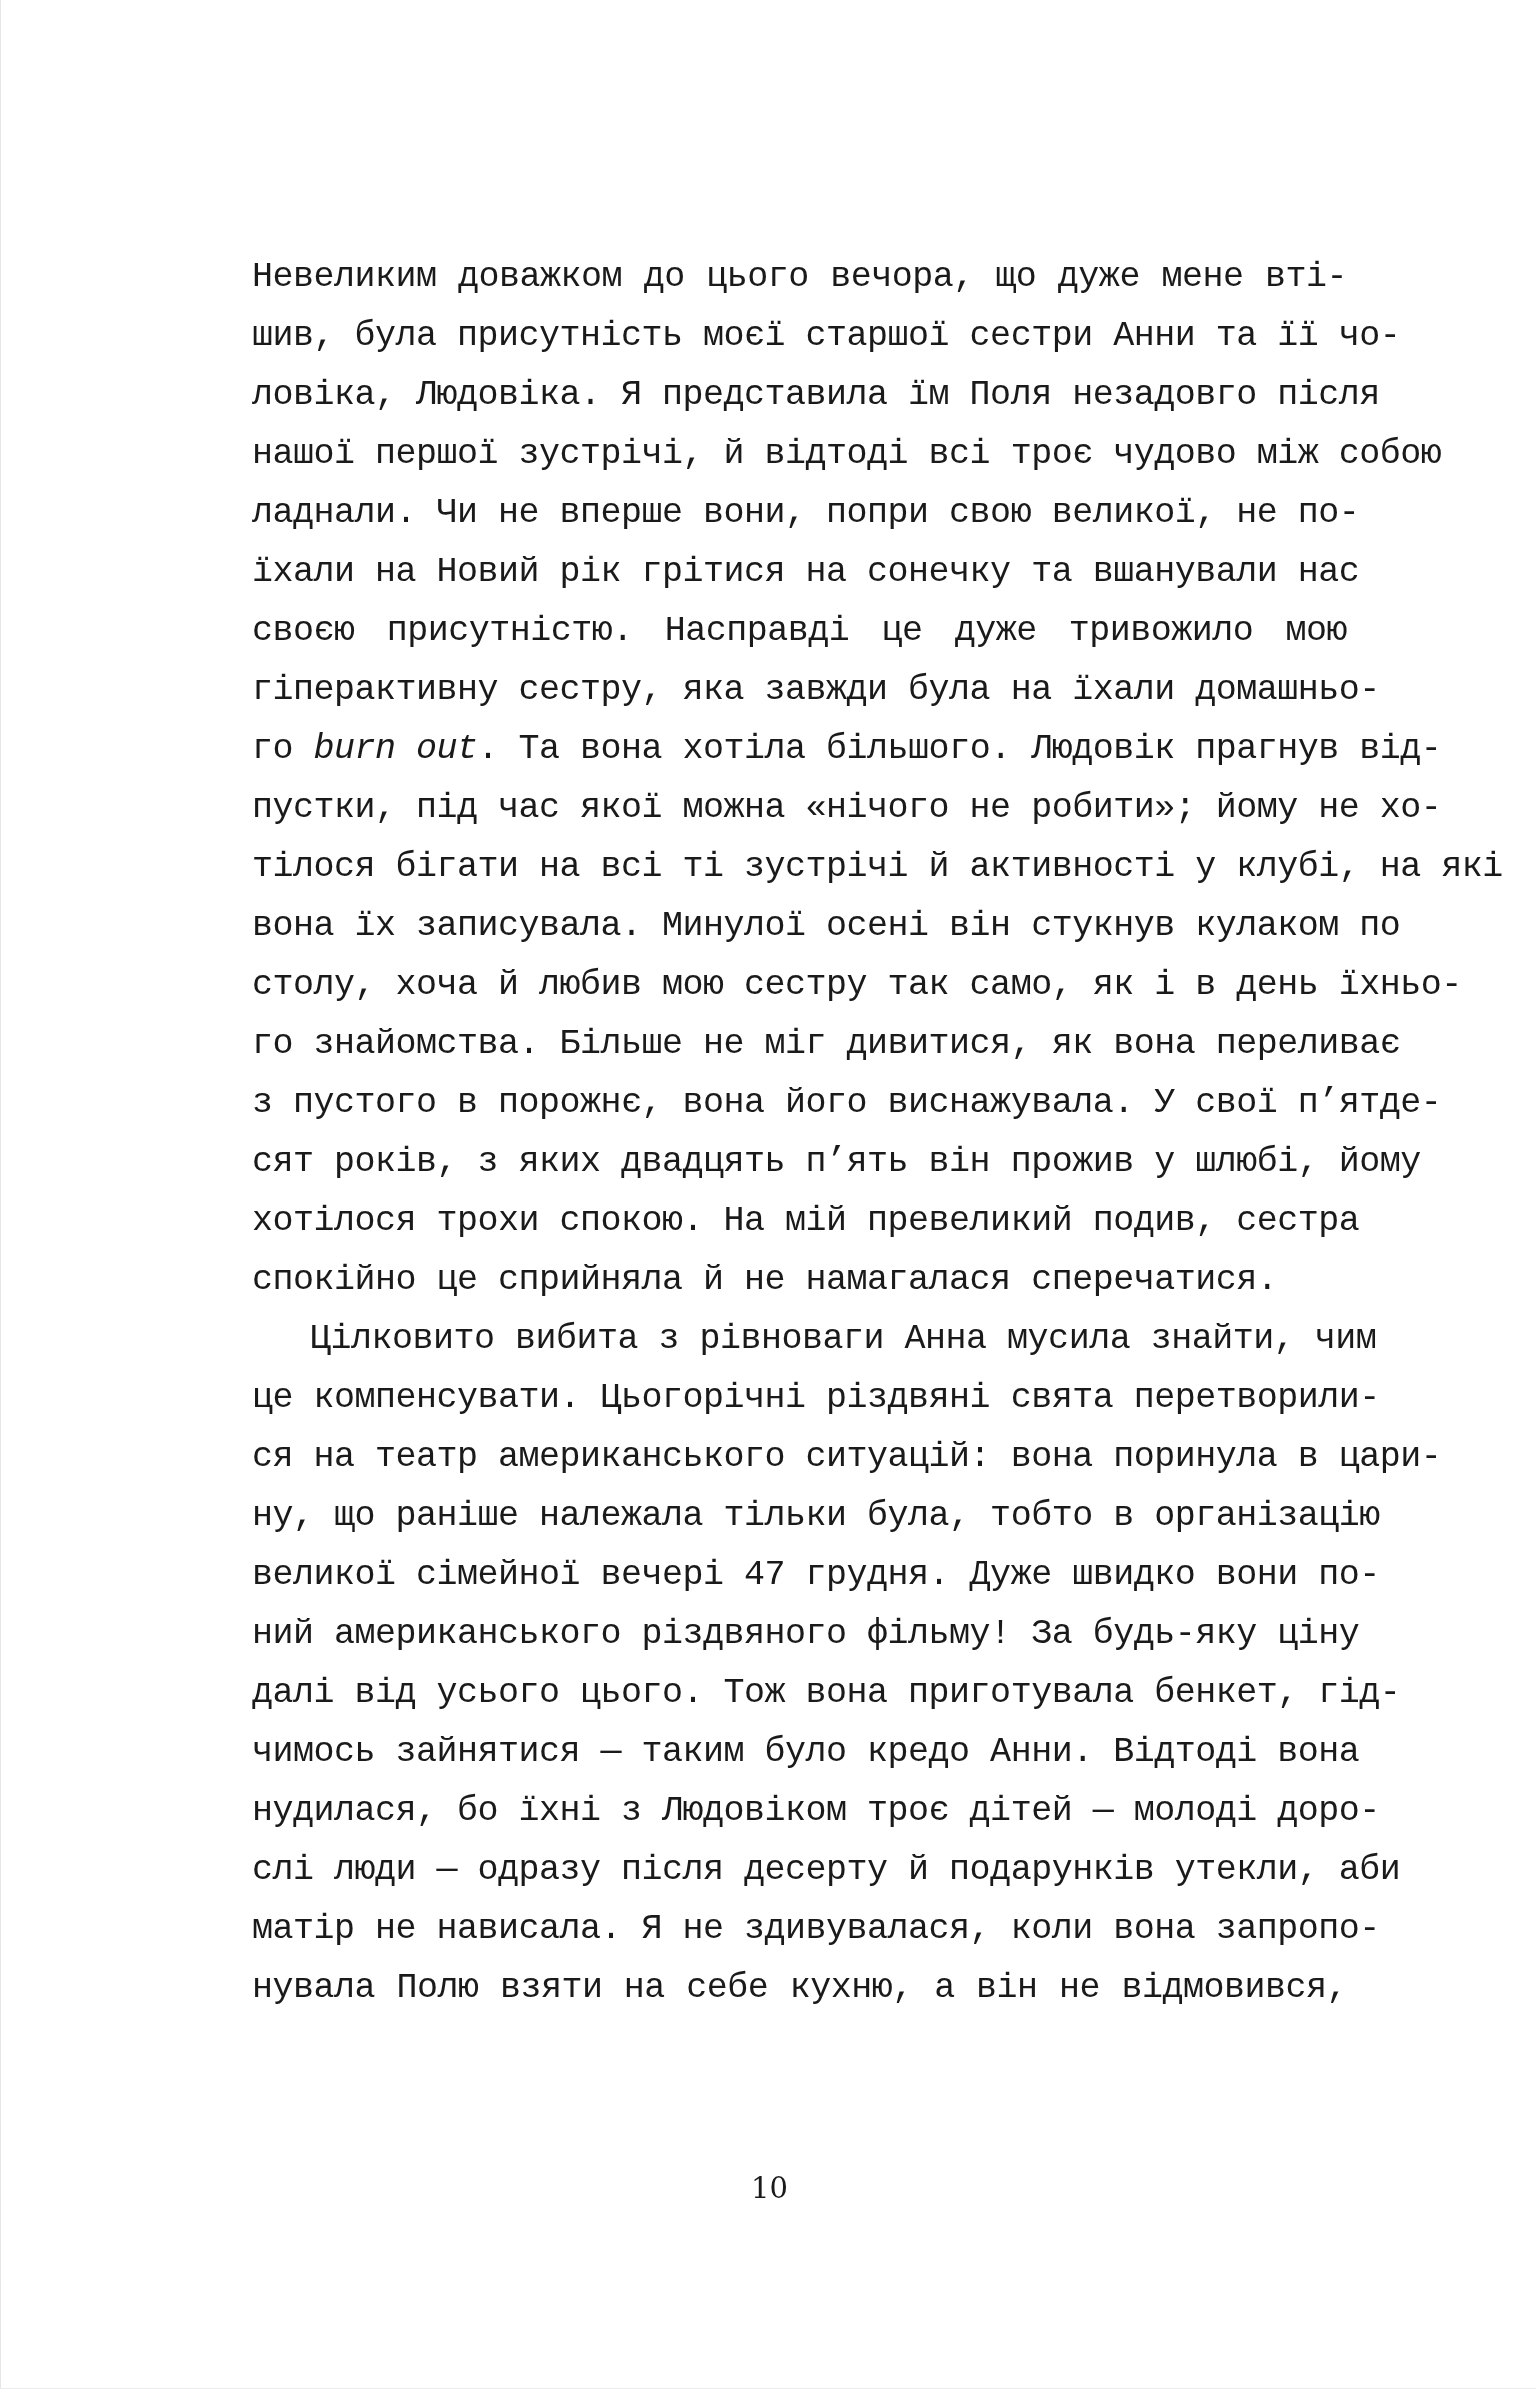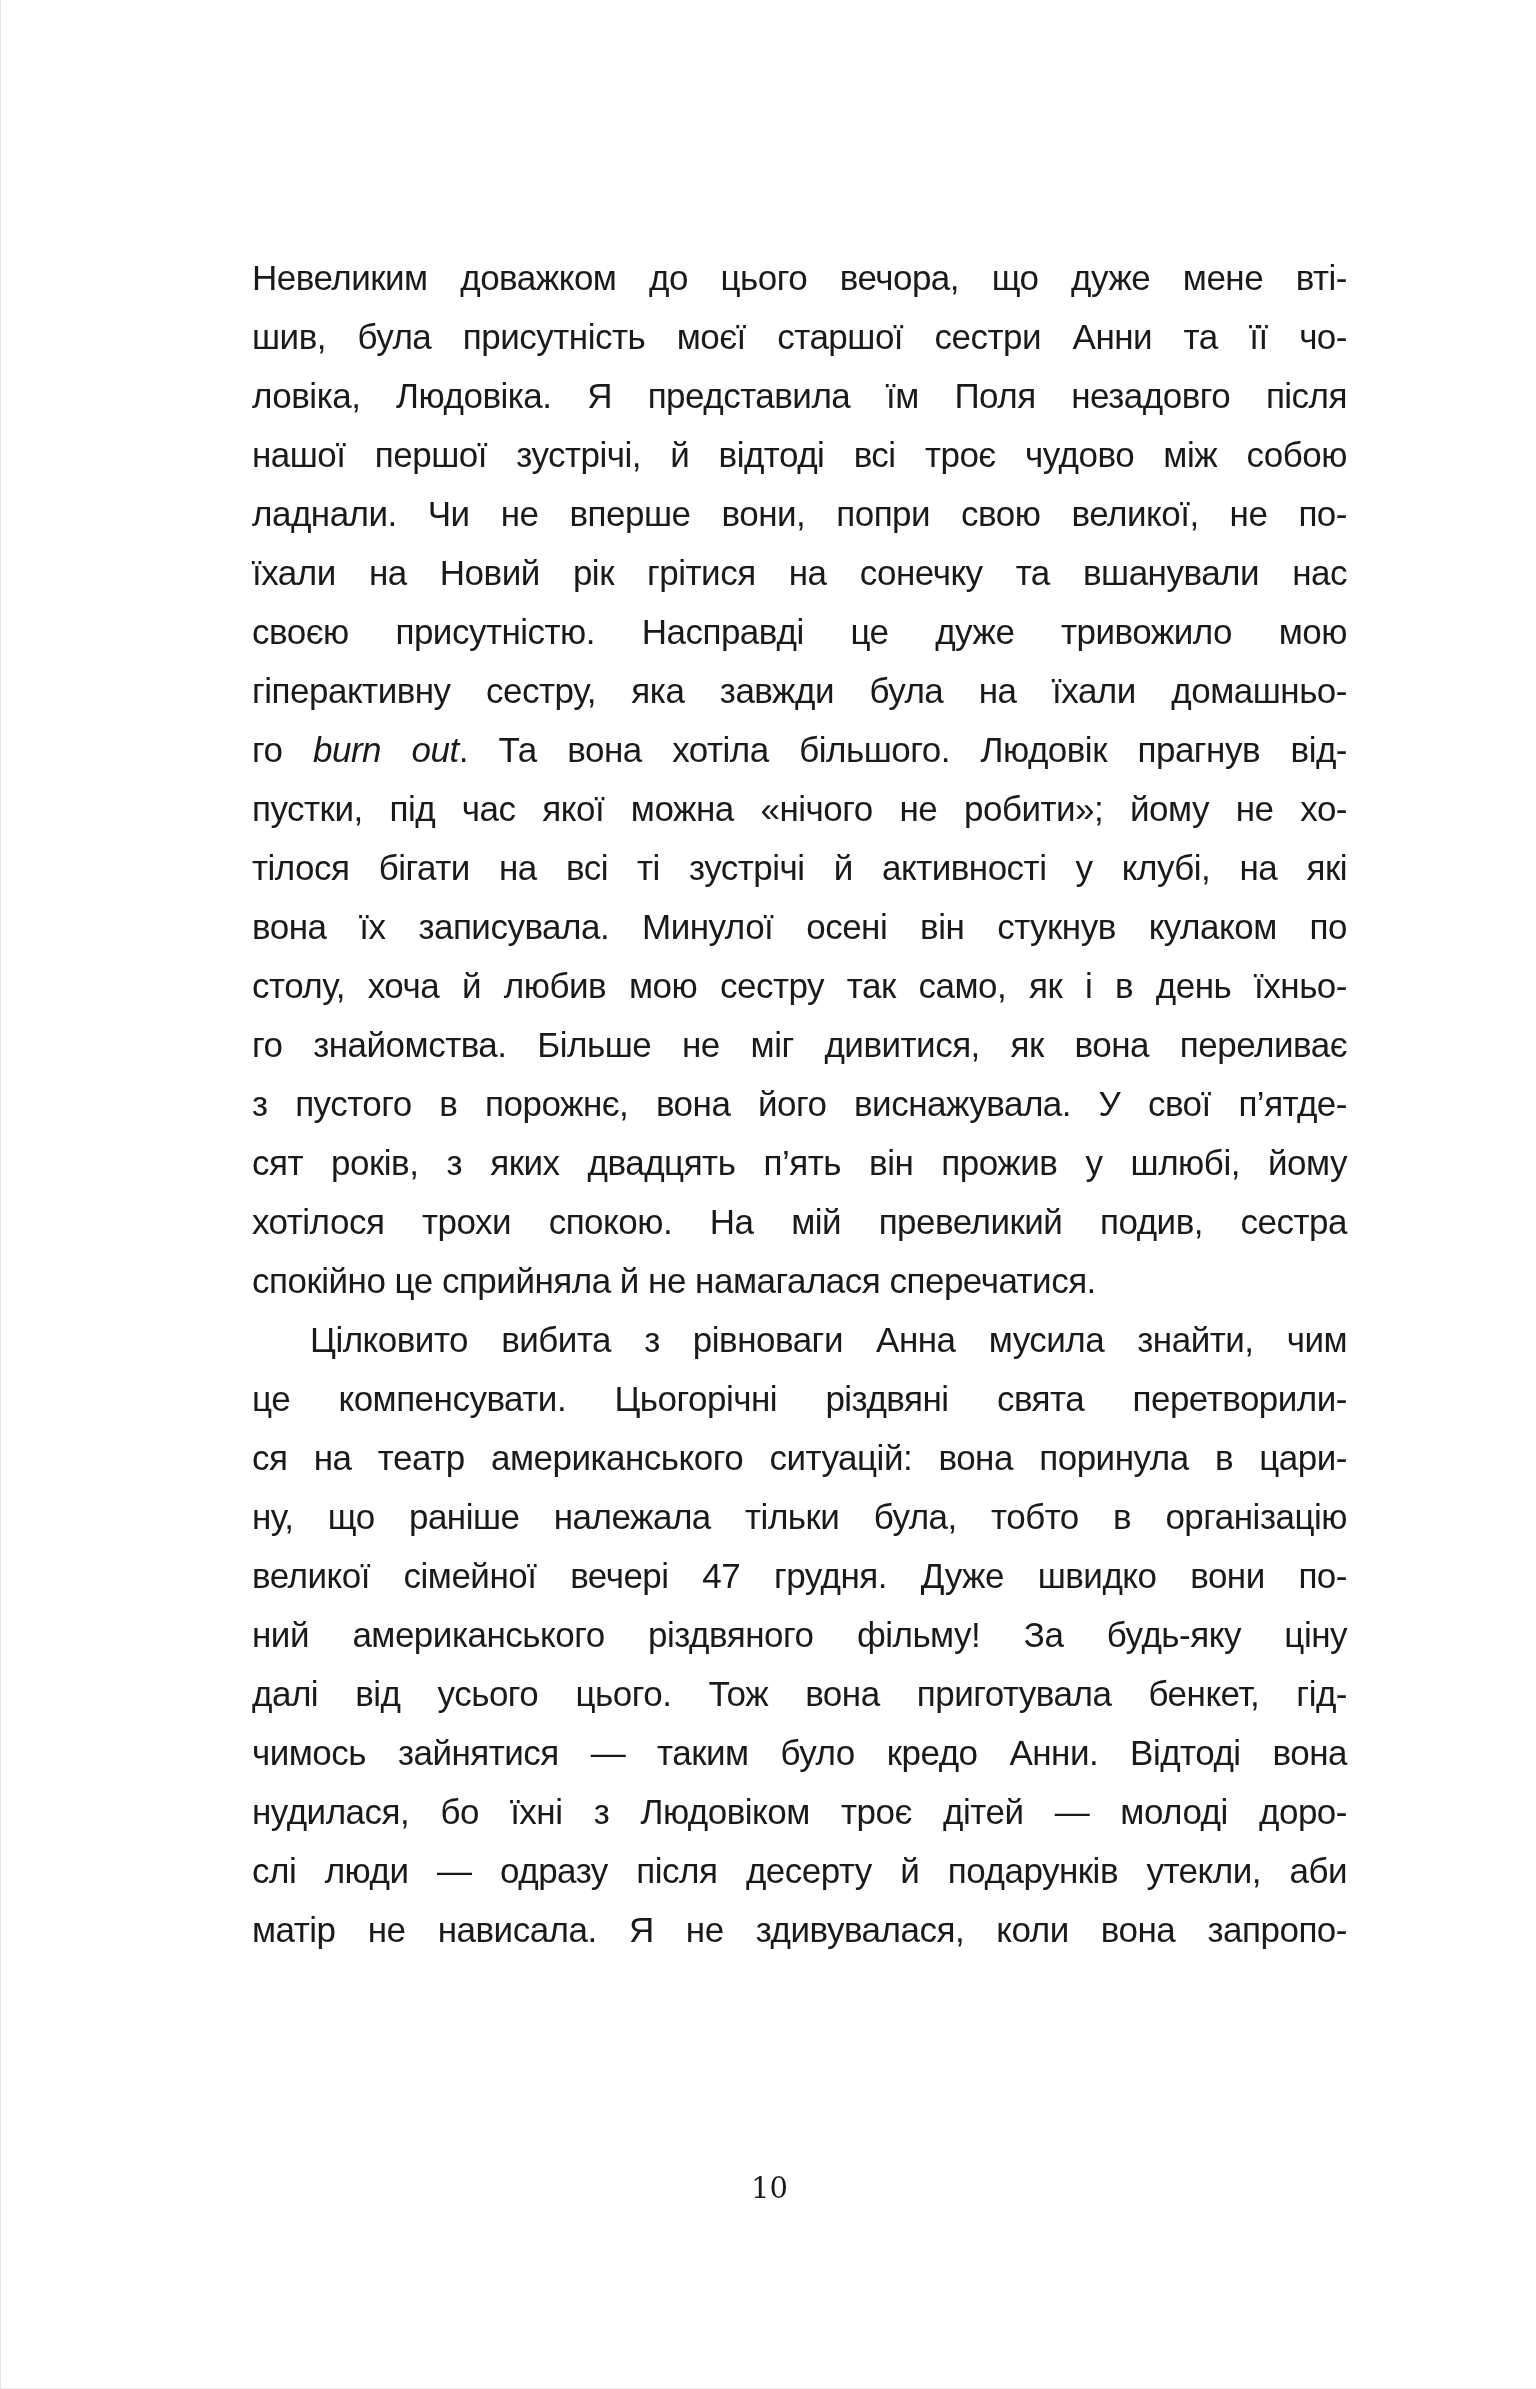--- a/index.html
+++ b/index.html
@@ -21,21 +21,21 @@
     border-left: 0.8px solid #e6e6e6;
     border-right: 0.8px solid #ececec;
     border-bottom: 0.8px solid #ececec;
     background: #ffffff;
   }
   .text-block {
     position: absolute;
     left: 251px;
     top: 248px;
     width: 1095px;
-    font-family: Liberation Sans, sans-serif;
+    font-family: Liberation Mono, monospace;
     font-size: 35px;
     line-height: 59px;
     color: #1a1a1a;
     letter-spacing: -0.5px;
   }
   .line {
     display: block;
     white-space: nowrap;
     text-align: justify;
     text-align-last: justify;
@@ -93,17 +93,18 @@
       <span class="line">це компенсувати. Цьогорічні різдвяні свята перетворили-</span>
       <span class="line">ся на театр американського ситуацій: вона поринула в цари-</span>
       <span class="line">ну, що раніше належала тільки була, тобто в організацію</span>
       <span class="line">великої сімейної вечері 47 грудня. Дуже швидко вони по-</span>
       <span class="line">ний американського різдвяного фільму! За будь-яку ціну</span>
       <span class="line">далі від усього цього. Тож вона приготувала бенкет, гід-</span>
       <span class="line">чимось зайнятися — таким було кредо Анни. Відтоді вона</span>
       <span class="line">нудилася, бо їхні з Людовіком троє дітей — молоді доро-</span>
       <span class="line">слі люди — одразу після десерту й подарунків утекли, аби</span>
       <span class="line">матір не нависала. Я не здивувалася, коли вона запропо-</span>
+      <span class="line">нувала Полю взяти на себе кухню, а він не відмовився,</span>
     </div>
   </div>
   <div class="page-number">10</div>
 </div>
 
 
 </body></html>

